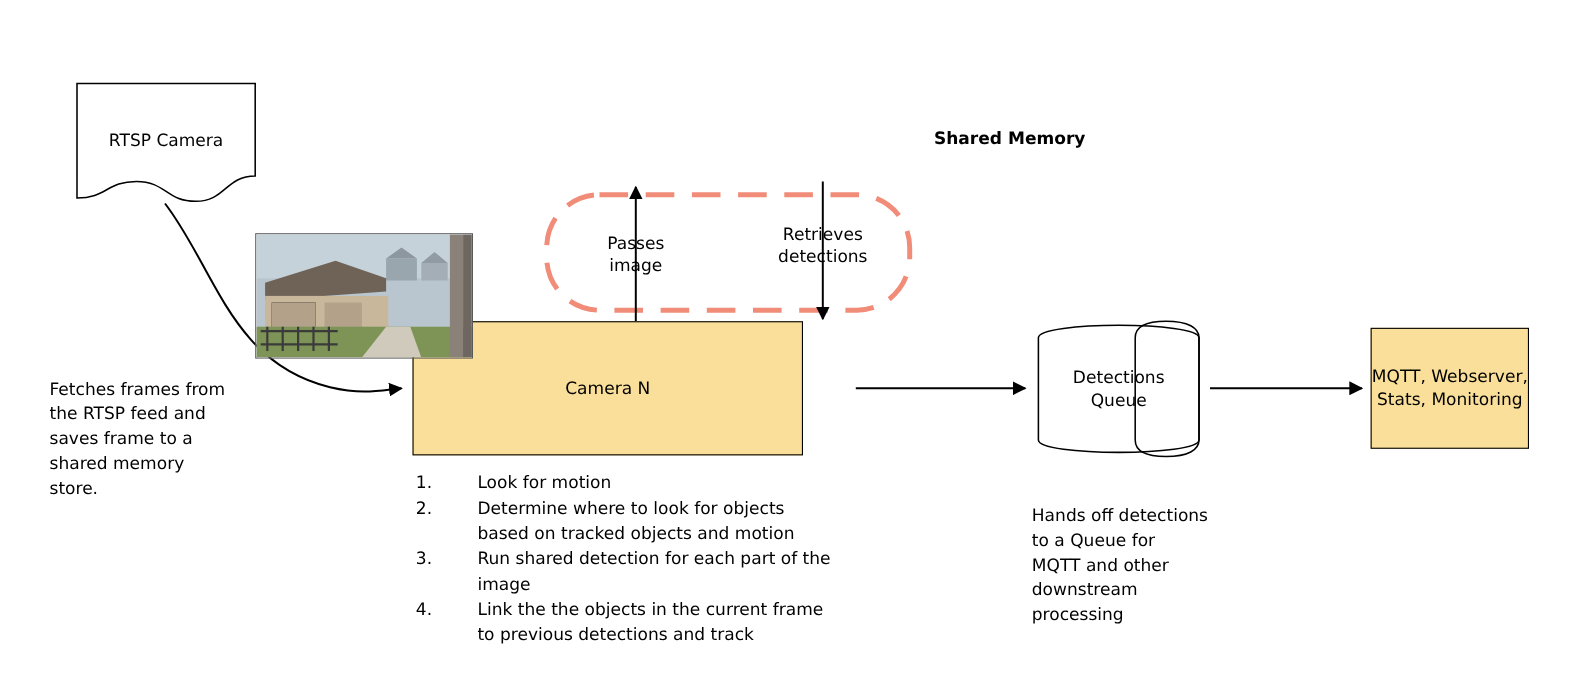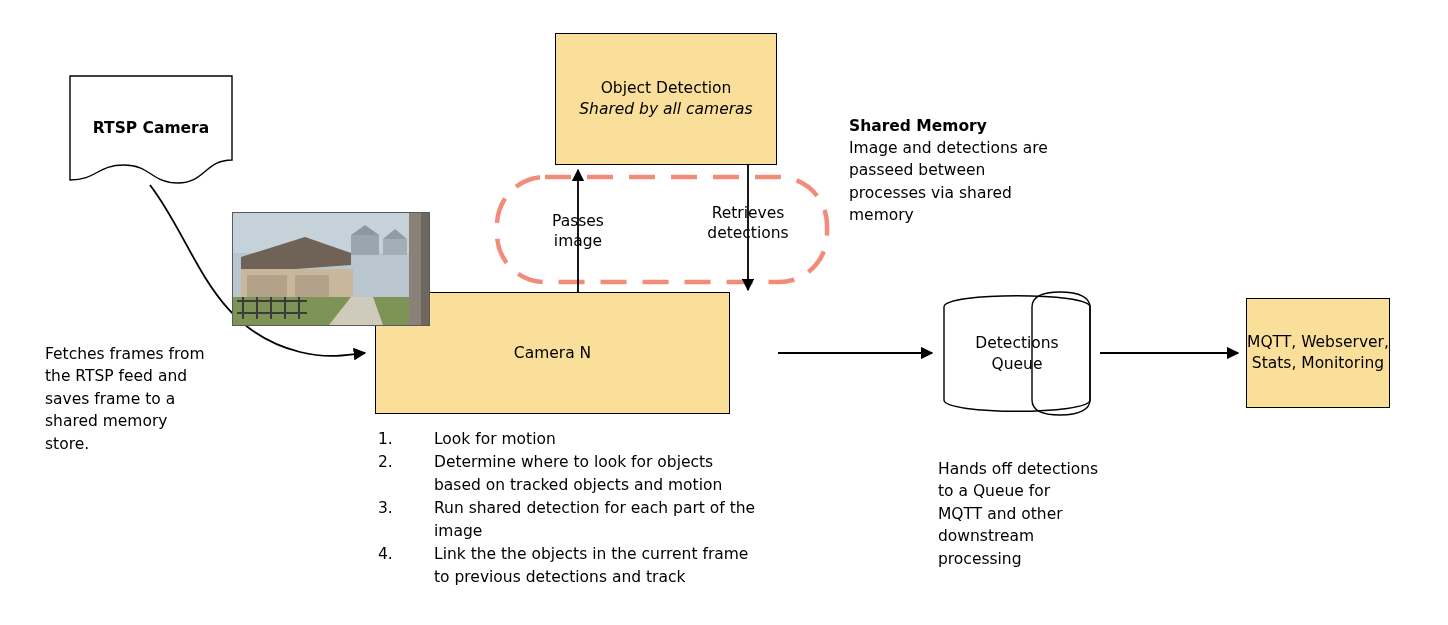--- a/index.html
+++ b/index.html
@@ -110,27 +110,23 @@
     <g>
       <path d="M 944 307 C 944 292, 1090 292, 1090 307 L 1090 400 C 1090 415, 944 415, 944 400 Z" fill="#ffffff" stroke="#000000" stroke-width="1.4"></path>
       <path d="M 1060 292 C 1080 292, 1090 298, 1090 307 L 1090 400 C 1090 409, 1080 415, 1060 415" fill="none" stroke="#000000" stroke-width="1.4"></path>
       <path d="M 1060 292 C 1040 292, 1032 298, 1032 307 L 1032 400 C 1032 409, 1040 415, 1060 415" fill="none" stroke="#000000" stroke-width="1.4"></path>
     </g>
 
     <path d="M 1100 353 L 1238 353" fill="none" stroke="#000000" stroke-width="1.8" marker-end="url(#arrow)"></path>
   </svg>
 
   <div class="node" style="left:70px; top:76px; width:162px; height:104px; display:flex; align-items:center; justify-content:center;">
-    <span style="font-size:15.5px;font-weight:bold;">RTSP Camera</span>
-  </div>
-
-  <div class="node box" style="left:555px; top:33px; width:222px; height:132px;">
-    <span>Object Detection</span>
-    <span class="sub">Shared by all cameras</span>
-  </div>
+    <span style="font-size:15.5px;">RTSP Camera</span>
+  </div>
+
 
   <div class="node box" style="left:375px; top:292px; width:355px; height:122px;">
     <span>Camera N</span>
   </div>
 
   <div class="node" style="left:944px; top:292px; width:146px; height:123px; display:flex; flex-direction:column; align-items:center; justify-content:center; text-align:center; font-size:15.5px; line-height:1.35;">
     <span>Detections</span>
     <span>Queue</span>
   </div>
 
@@ -179,24 +175,20 @@
     <span style="white-space:pre-line;">Passes
 image</span>
   </div>
 
   <div class="label" style="left:690px; top:203px; width:116px;">
     <span style="white-space:pre-line;text-align:center;">Retrieves
 detections</span>
   </div>
 
   <div class="plain-text bold" style="left:849px; top:115px;">Shared Memory</div>
-  <div class="plain-text" style="left:849px; top:137px; width:230px;">Image and detections are
-passeed between
-processes via shared
-memory</div>
 
   <div class="plain-text" style="left:45px; top:343px; width:190px;">Fetches frames from
 the RTSP feed and
 saves frame to a
 shared memory
 store.</div>
 
   <div class="plain-text" style="left:938px; top:438px; width:200px;margin-top:20px;">Hands off detections
 to a Queue for
 MQTT and other

